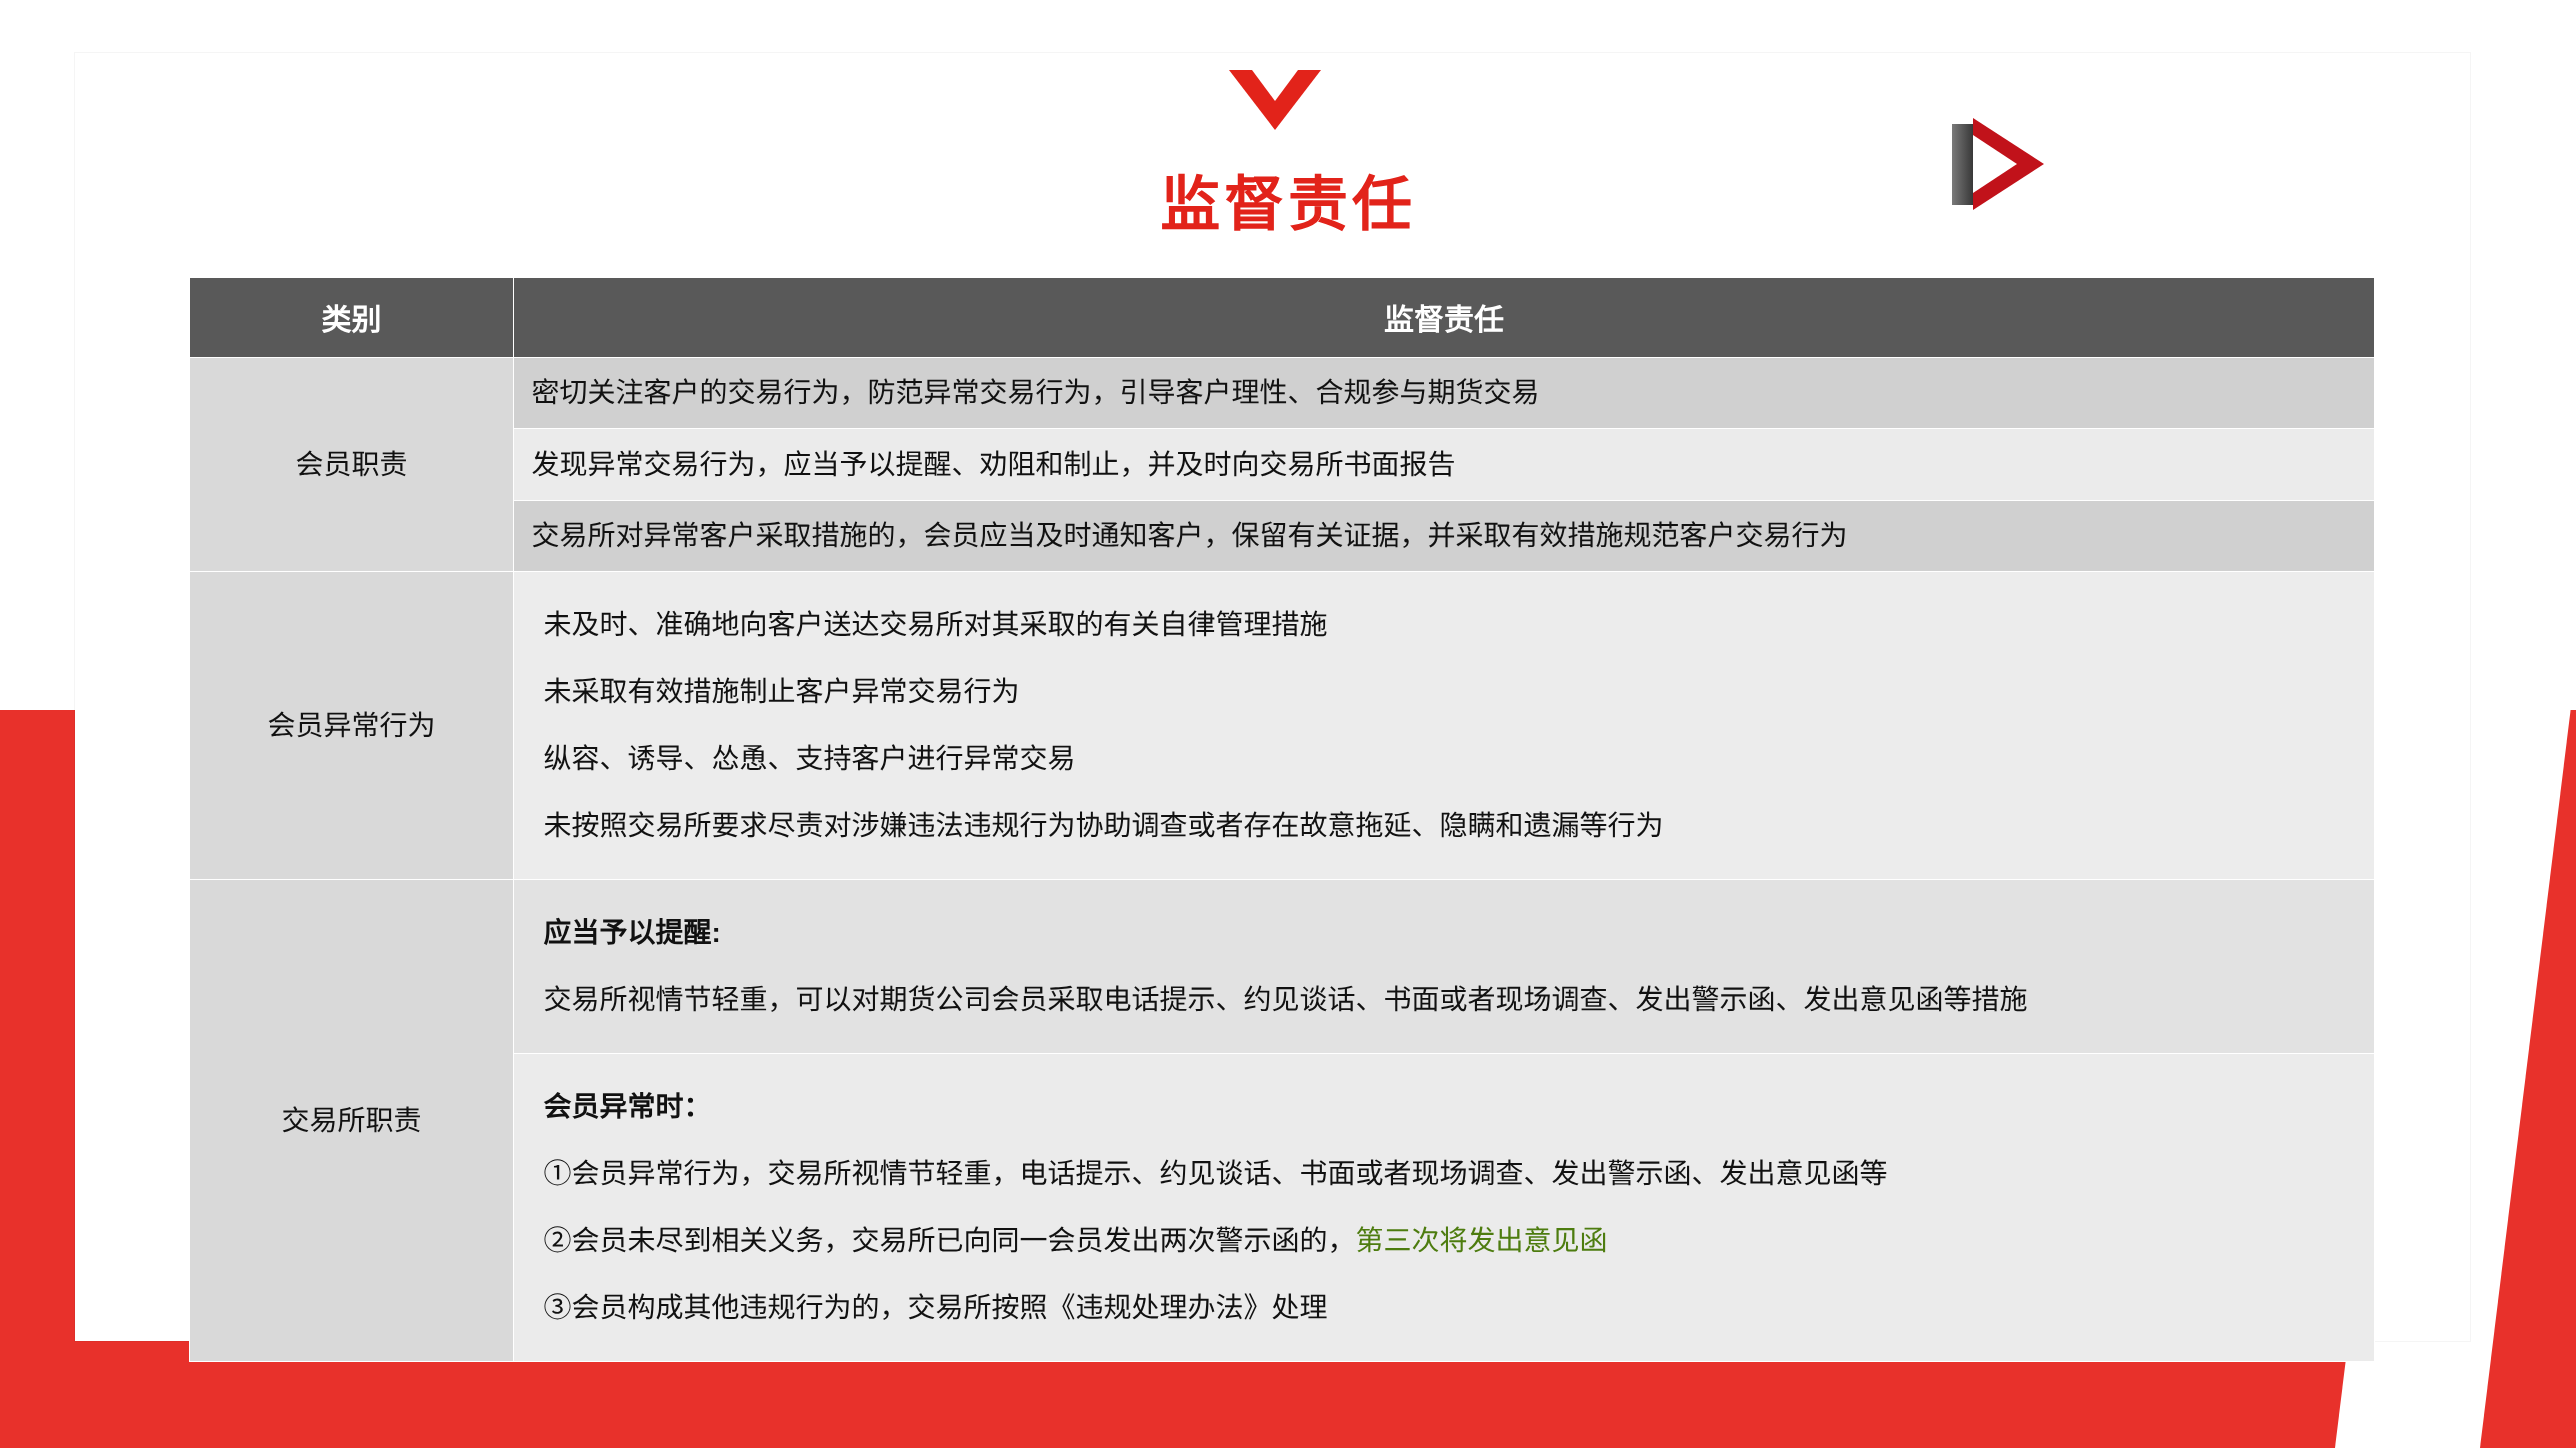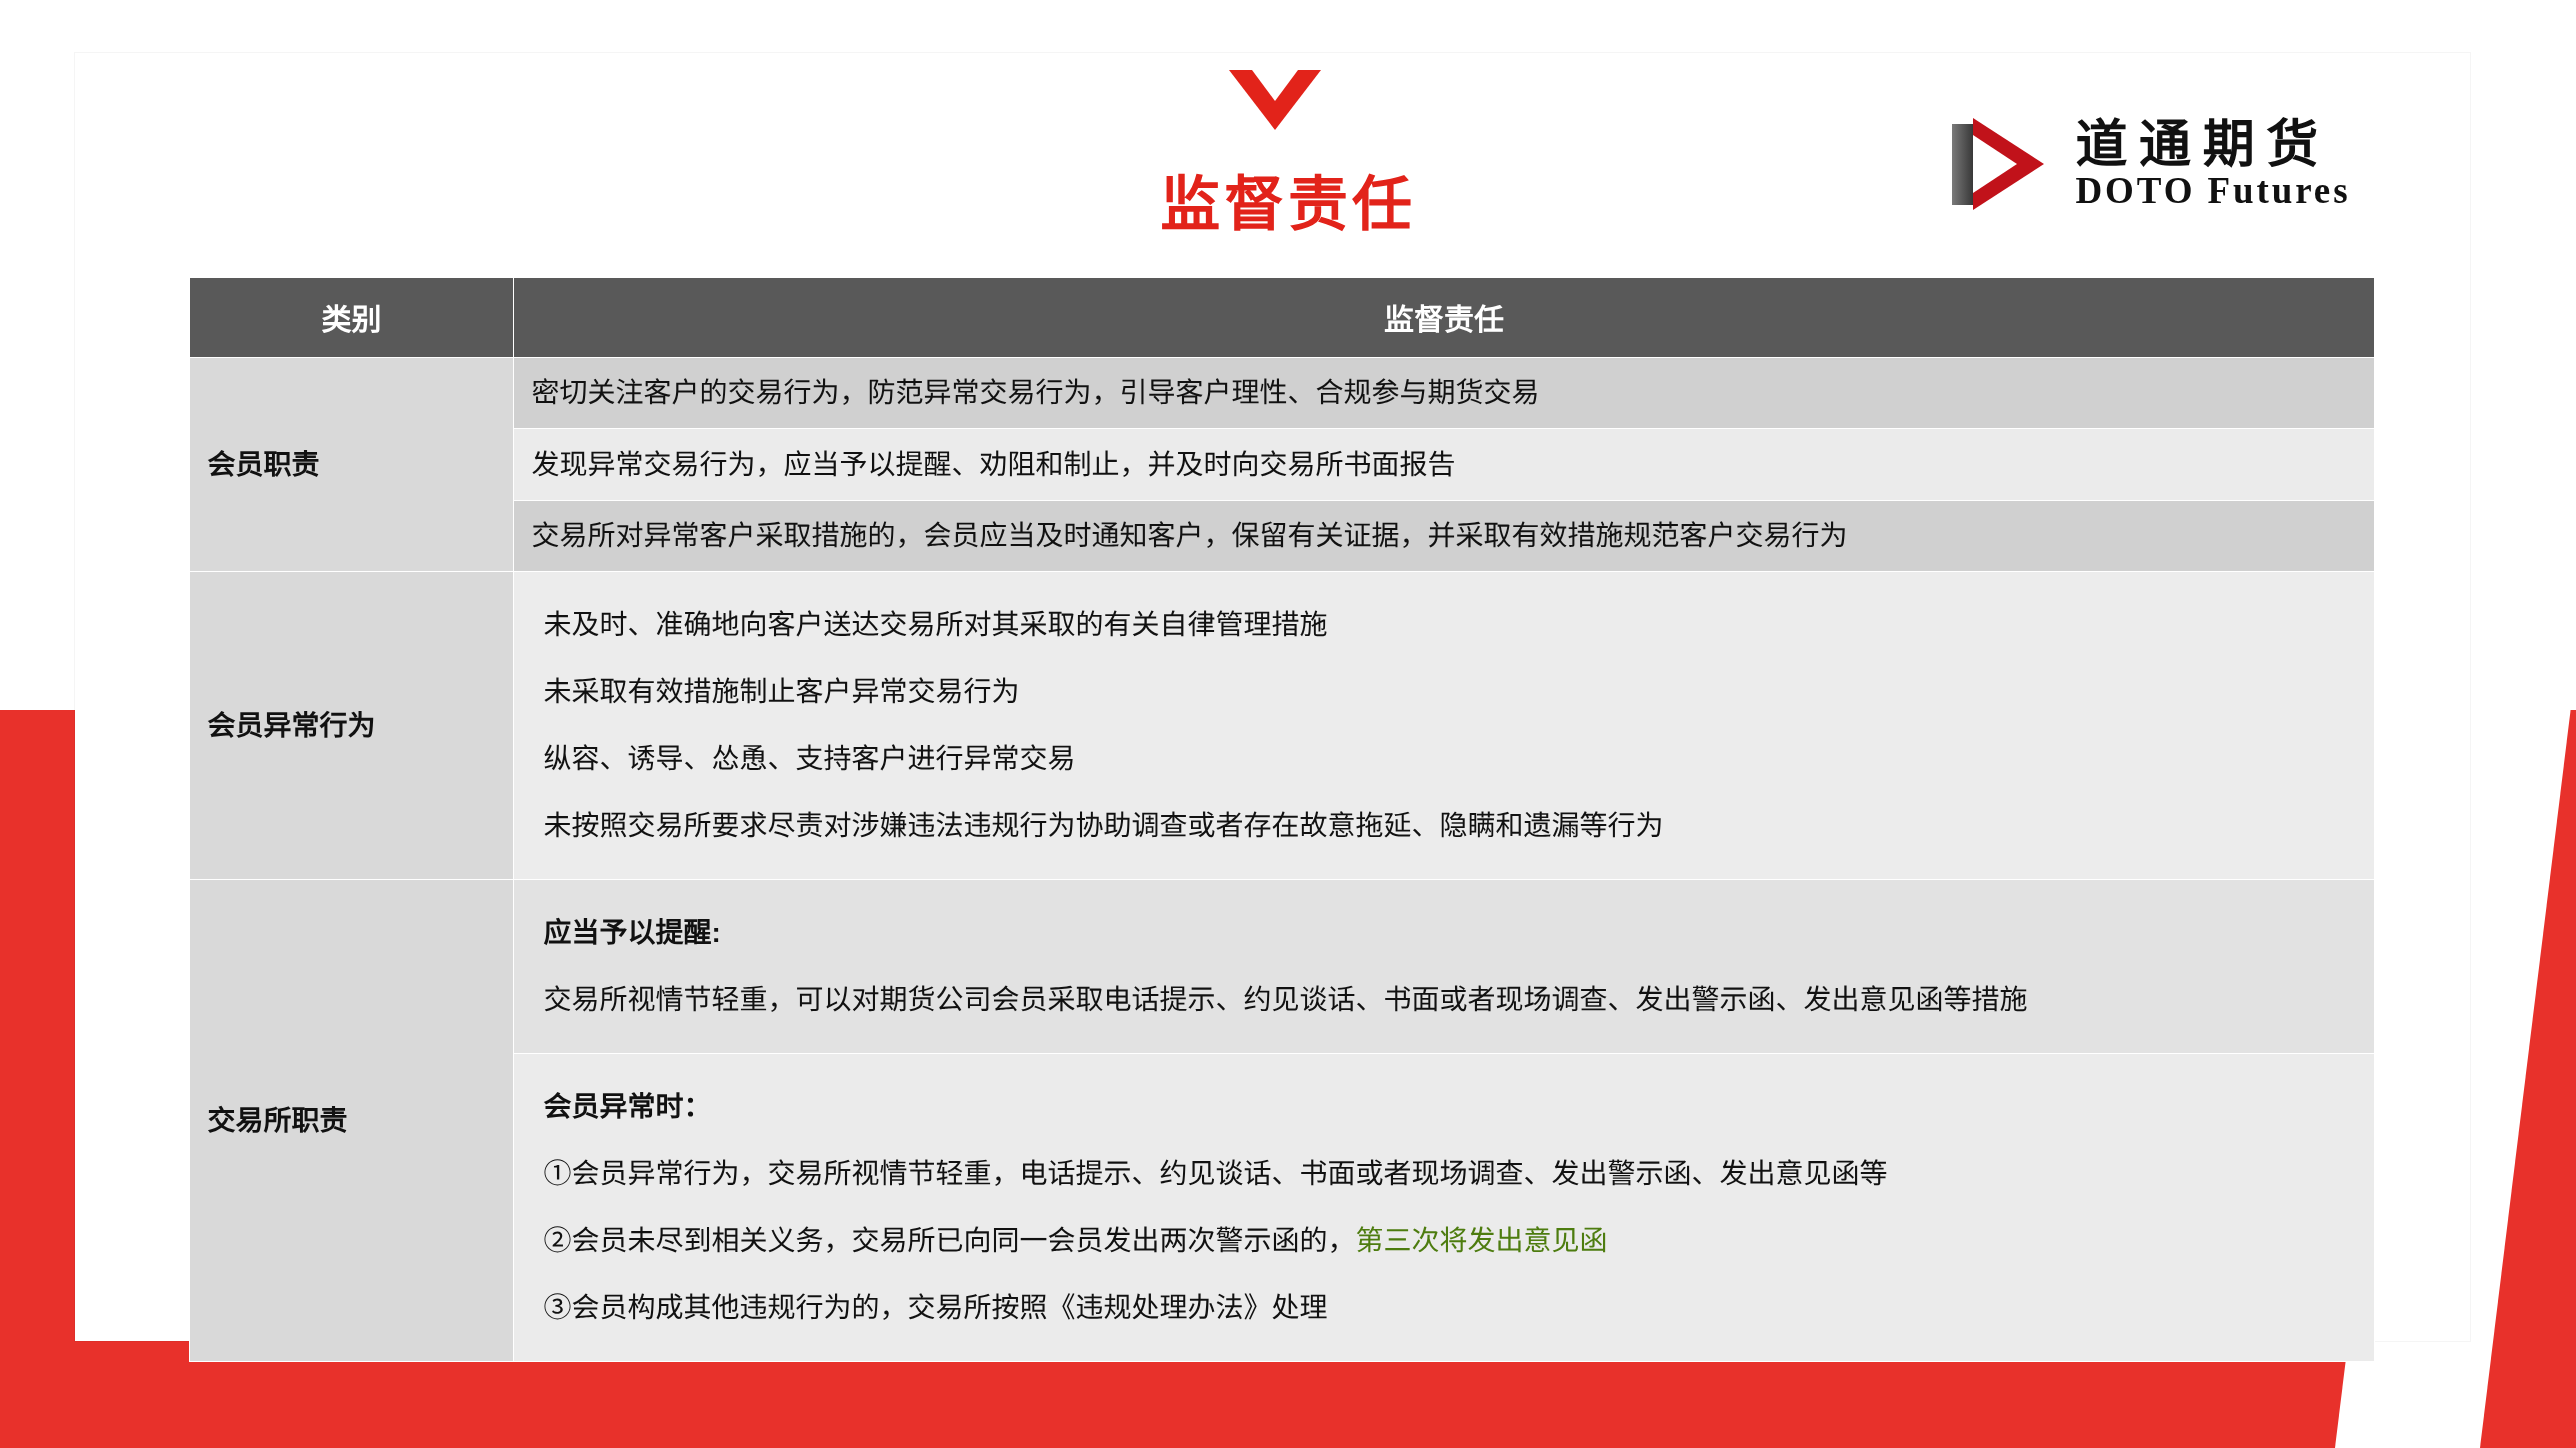--- a/index.html
+++ b/index.html
@@ -141,22 +141,22 @@
   .sheet td {
     font-size: 28px;
     color: #111111;
     vertical-align: middle;
     border: 1.9px solid #ffffff;
     padding: 13.5px 17.4px;
     line-height: 1.55;
   }
   .cat {
     background: #d9d9d9;
-    font-weight: bold;
-    text-align: left;
+    font-weight: normal;
+    text-align: center;
     font-size: 30px;
   }
   .r-a { background: #d0d0d0; }
   .r-b { background: #ebebeb; }
   .r-c { background: #e2e2e2; }
   .r-d { background: #ececec; }
   .blk { background: #ebebeb; }
   .pad-lines p { margin: 12px; padding: 5.8px 0; }
   .bold-line { font-weight: bold; }
   .link-red { color: #4d7c0f; }
@@ -175,24 +175,20 @@
   <div class="chevron-inner"></div>
 
   <div class="title">监督责任</div>
 
   <div class="logo">
     <div class="logo-mark">
       <div class="bar"></div>
       <div class="arrow"></div>
       <div class="arrow2"></div>
     </div>
-    <div class="logo-text">
-      <div class="logo-cn">道通期货</div>
-      <div class="logo-en">DOTO Futures</div>
-    </div>
   </div>
 
   <table class="sheet">
     <colgroup>
         <col class="c1">
         <col class="c2">
       </colgroup>
     <thead>
       <tr>
         <th>类别</th>

